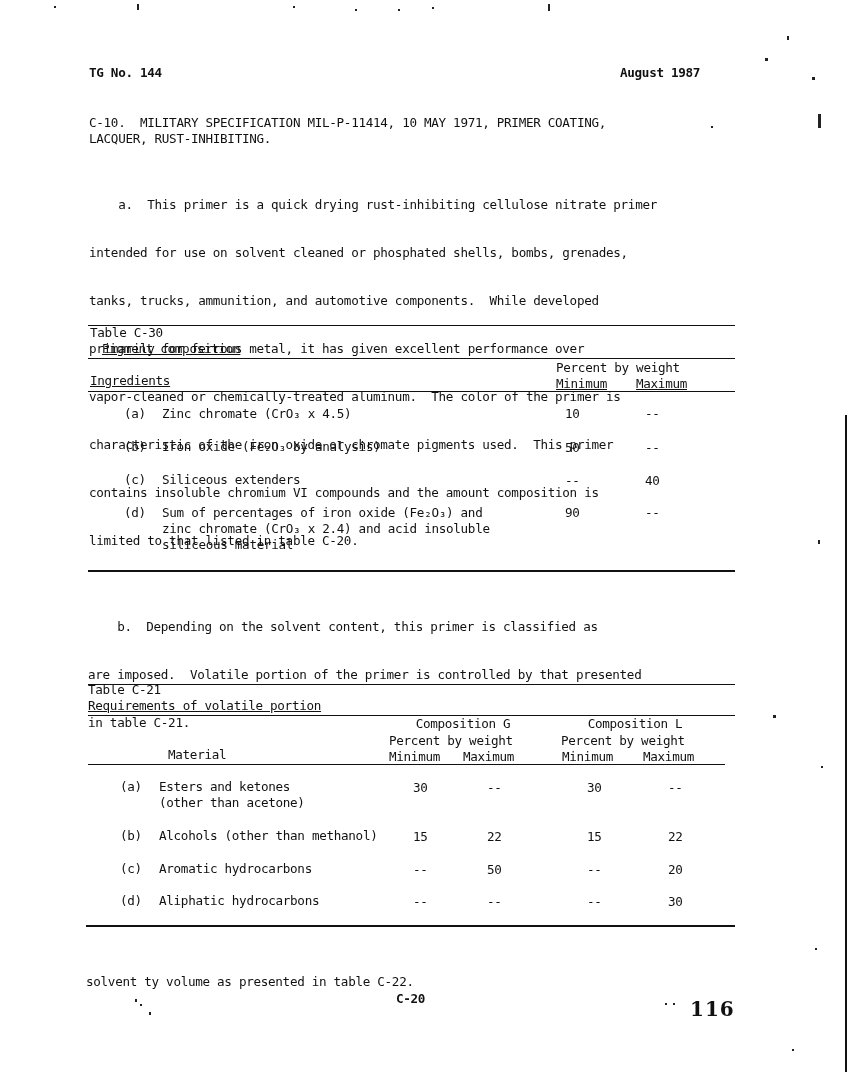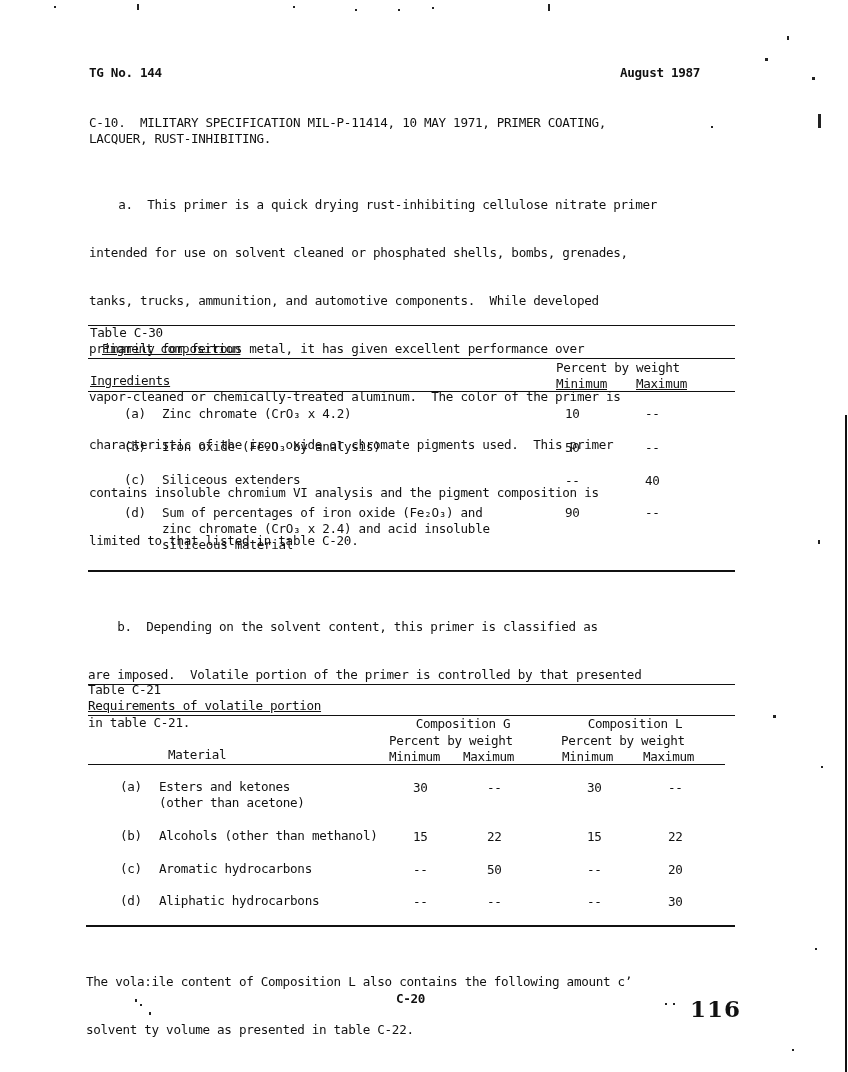--- a/index.html
+++ b/index.html
@@ -9,56 +9,56 @@
     color: #111; font-size: 12.6px; letter-spacing: -0.3px;
   }
   .abs { position: absolute; white-space: pre; line-height: 16px; }
   .bold { font-weight: bold; }
   .hline { position: absolute; height: 0; border-top: 1.5px solid #111; }
   .u { text-decoration: underline; }
   .vline { position: absolute; width: 0; border-left: 2.5px solid #111; }
   .speck { position: absolute; background: #222; }
   .para { position: absolute; white-space: pre; line-height: 16px; }
   .c { text-align: center; }
-  .pgnum { font-family: "DejaVu Serif", "Liberation Serif", serif; font-size: 23px; font-weight: bold; letter-spacing: 1px; }
+  .pgnum { font-family: "DejaVu Serif", "Liberation Serif", serif; font-size: 20px; font-weight: bold; letter-spacing: 1px; }
 </style>
 </head>
 <body>
 
 <div class="abs bold" style="left:89px; top:65px;">TG No. 144</div>
 <div class="abs bold" style="left:620px; top:65px;">August 1987</div>
 
 <div class="abs" style="left:89px; top:115px;">C-10.  MILITARY SPECIFICATION MIL-P-11414, 10 MAY 1971, PRIMER COATING,</div>
 <div class="abs" style="left:89px; top:131px;">LACQUER, RUST-INHIBITING.</div>
 
 <div class="para" style="left:89px; top:165px;">
   <div>    a.  This primer is a quick drying rust-inhibiting cellulose nitrate primer</div>
   <div>intended for use on solvent cleaned or phosphated shells, bombs, grenades,</div>
   <div>tanks, trucks, ammunition, and automotive components.  While developed</div>
   <div>primarily for ferrous metal, it has given excellent performance over</div>
   <div>vapor-cleaned or chemically-treated aluminum.  The color of the primer is</div>
   <div>characteristic of the iron oxide or chromate pigments used.  This primer</div>
-  <div>contains insoluble chromium VI analysis and the pigment composition is</div>
+  <div>contains insoluble chromium VI compounds and the amount composition is</div>
   <div>limited to that listed in table C-20.</div>
 </div>
 
 <div>
   <div class="hline" style="left:88px; top:325px; width:647px;"></div>
   <div class="abs" style="left:90px; top:325px;">Table C-30</div>
   <div class="abs u" style="left:90px; top:341px;padding-left:12px;">Pigment composition</div>
   <div class="hline" style="left:88px; top:358px; width:647px;"></div>
   <div class="abs" style="left:556px; top:360px;">Percent by weight</div>
   <div class="abs u" style="left:90px; top:373px;">Ingredients</div>
   <div class="abs u" style="left:556px; top:376px;">Minimum</div>
   <div class="abs u" style="left:636px; top:376px;">Maximum</div>
   <div class="hline" style="left:88px; top:391px; width:647px;"></div>
 
   <div>
     <div class="abs" style="left:124px; top:406px;">(a)</div>
-    <div class="abs" style="left:162px; top:406px;">Zinc chromate (CrO₃ x 4.2)</div>
+    <div class="abs" style="left:162px; top:406px;">Zinc chromate (CrO₃ x 4.5)</div>
     <div class="abs" style="left:565px; top:406px;">10</div>
     <div class="abs" style="left:645px; top:406px;">--</div>
   </div>
   <div>
     <div class="abs" style="left:124px; top:439px;">(b)</div>
     <div class="abs" style="left:162px; top:439px;">Iron oxide (Fe₂O₃ by analysis)</div>
     <div class="abs" style="left:565px; top:440px;">50</div>
     <div class="abs" style="left:645px; top:440px;">--</div>
   </div>
   <div>
@@ -130,21 +130,20 @@
     <div class="abs" style="left:159px; top:893px;">Aliphatic hydrocarbons</div>
     <div class="abs" style="left:413px; top:894px;">--</div>
     <div class="abs" style="left:487px; top:894px;">--</div>
     <div class="abs" style="left:587px; top:894px;">--</div>
     <div class="abs" style="left:668px; top:894px;">30</div>
   </div>
   <div class="hline" style="left:86px; top:925px; width:649px; border-top-width:2px;"></div>
 </div>
 
 <div class="para" style="left:86px; top:942px;">
-  <div>The vola:ile content of Composition L also contains the following amount cʼ</div>
   <div>solvent ty volume as presented in table C-22.</div>
 </div>
 
 <div class="abs" style="left:396px; top:991px;font-weight:bold;">C-20</div>
 <div class="abs pgnum" style="left:690px; top:996px; line-height:26px;">116</div>
 
 <div class="vline" style="left:845px; top:415px; height:657px;"></div>
 <div class="speck" style="left:818px; top:114px; width:3px; height:14px;"></div>
 <div class="speck" style="left:137px; top:4px; width:2px; height:6px;"></div>
 <div class="speck" style="left:548px; top:4px; width:2px; height:7px;"></div>

